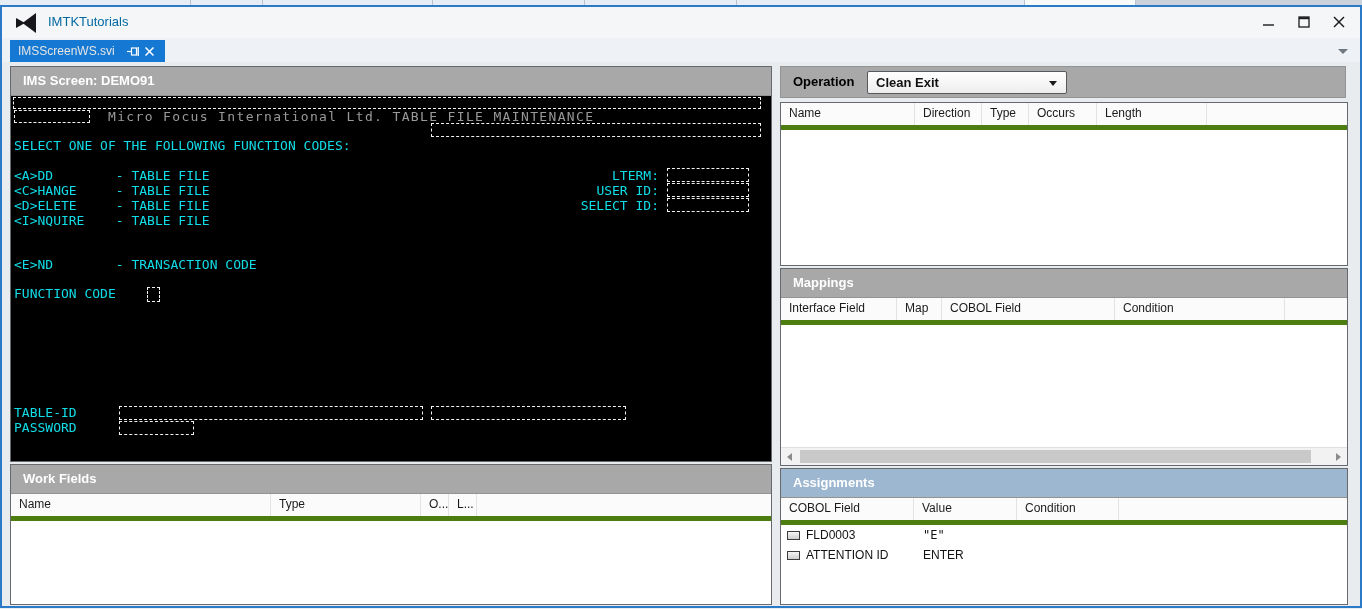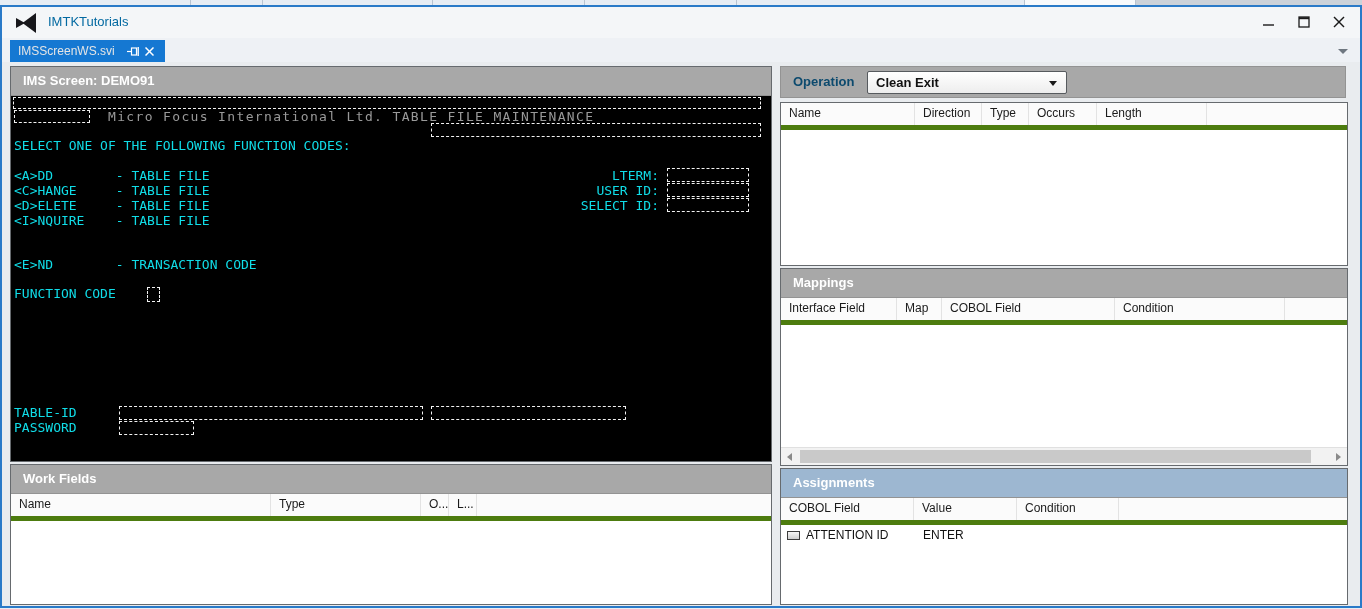--- a/index.html
+++ b/index.html
@@ -46,21 +46,21 @@
   .tfield{position:absolute;border:1px dashed #f2f2f2;box-sizing:border-box;}
 
   
   .wf-panel{left:8px;top:457px;width:760px;height:139px;}
 
   
   .vsplit{position:absolute;left:771px;top:59px;width:6px;height:537px;}
 
   
   .opbar{position:absolute;left:778px;top:59px;width:566px;height:32px;background:#a8a8a8;border:1px solid #939393;box-sizing:border-box;}
-  .op-label{position:absolute;left:12px;top:7px;color:#0c4a6e;font-weight:bold;font-size:13px;}
+  .op-label{position:absolute;left:12px;top:7px;color:#000000;font-weight:bold;font-size:13px;}
   .combo{position:absolute;left:86px;top:4px;width:200px;height:23px;background:linear-gradient(#ffffff,#ededed);border:1px solid #565a5e;border-radius:2px;font-size:13px;font-weight:bold;color:#111;line-height:22px;padding-left:8px;box-sizing:border-box;cursor:default;}
   .combo-arrow{position:absolute;right:9px;top:9px;width:0;height:0;border-left:4px solid transparent;border-right:4px solid transparent;border-top:5px solid #1a1a1a;}
 
   .if-panel{left:778px;top:95px;width:566px;height:162px;}
   .map-panel{left:778px;top:261px;width:566px;height:196px;}
   .as-panel{left:778px;top:461px;width:566px;height:135px;}
 
   
   .hscroll{height:17px;background:#f2f2f2;border-top:1px solid #e0e0e0;display:flex;align-items:center;flex:none;}
   .hs-btn{width:17px;height:17px;display:flex;align-items:center;justify-content:center;flex:none;}
@@ -234,20 +234,28 @@
       <div class="colrow">
         <div class="colcell" style="width:133px;">COBOL Field</div>
         <div class="colcell" style="width:103px;">Value</div>
         <div class="colcell" style="width:102px;">Condition</div>
         <div class="colfill"></div>
       </div>
       <div class="panel-body">
         <div class="as-row">
           <div class="as-cell-name">
             <div class="as-icon"></div>
+            <span>FLD0003</span>
+          </div>
+          <div class="as-cell-val mono-glyph">"E"</div>
+          <div class="as-cell-cond"></div>
+        </div>
+        <div class="as-row">
+          <div class="as-cell-name">
+            <div class="as-icon"></div>
             <span>ATTENTION ID</span>
           </div>
           <div class="as-cell-val">ENTER</div>
           <div class="as-cell-cond"></div>
         </div>
       </div>
     </div>
 
   </div>
 </div>

